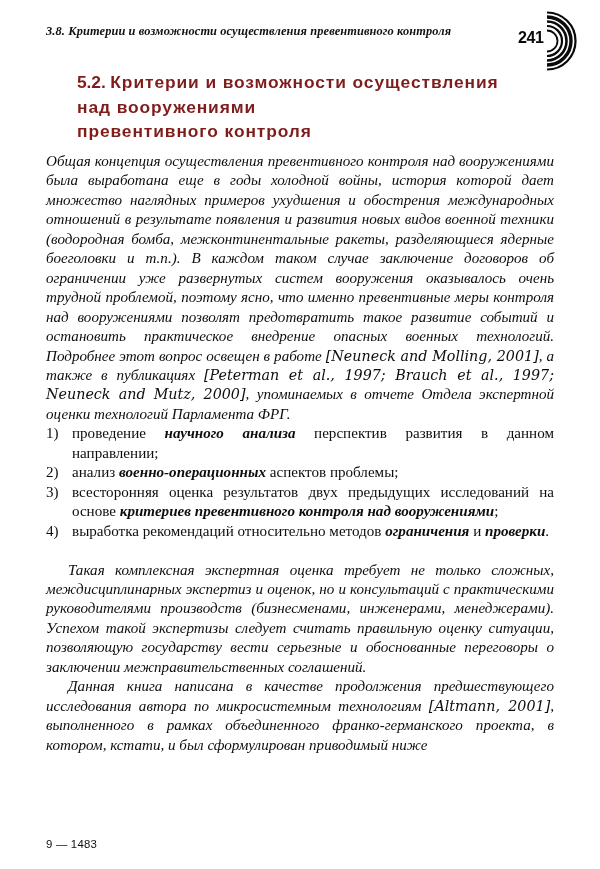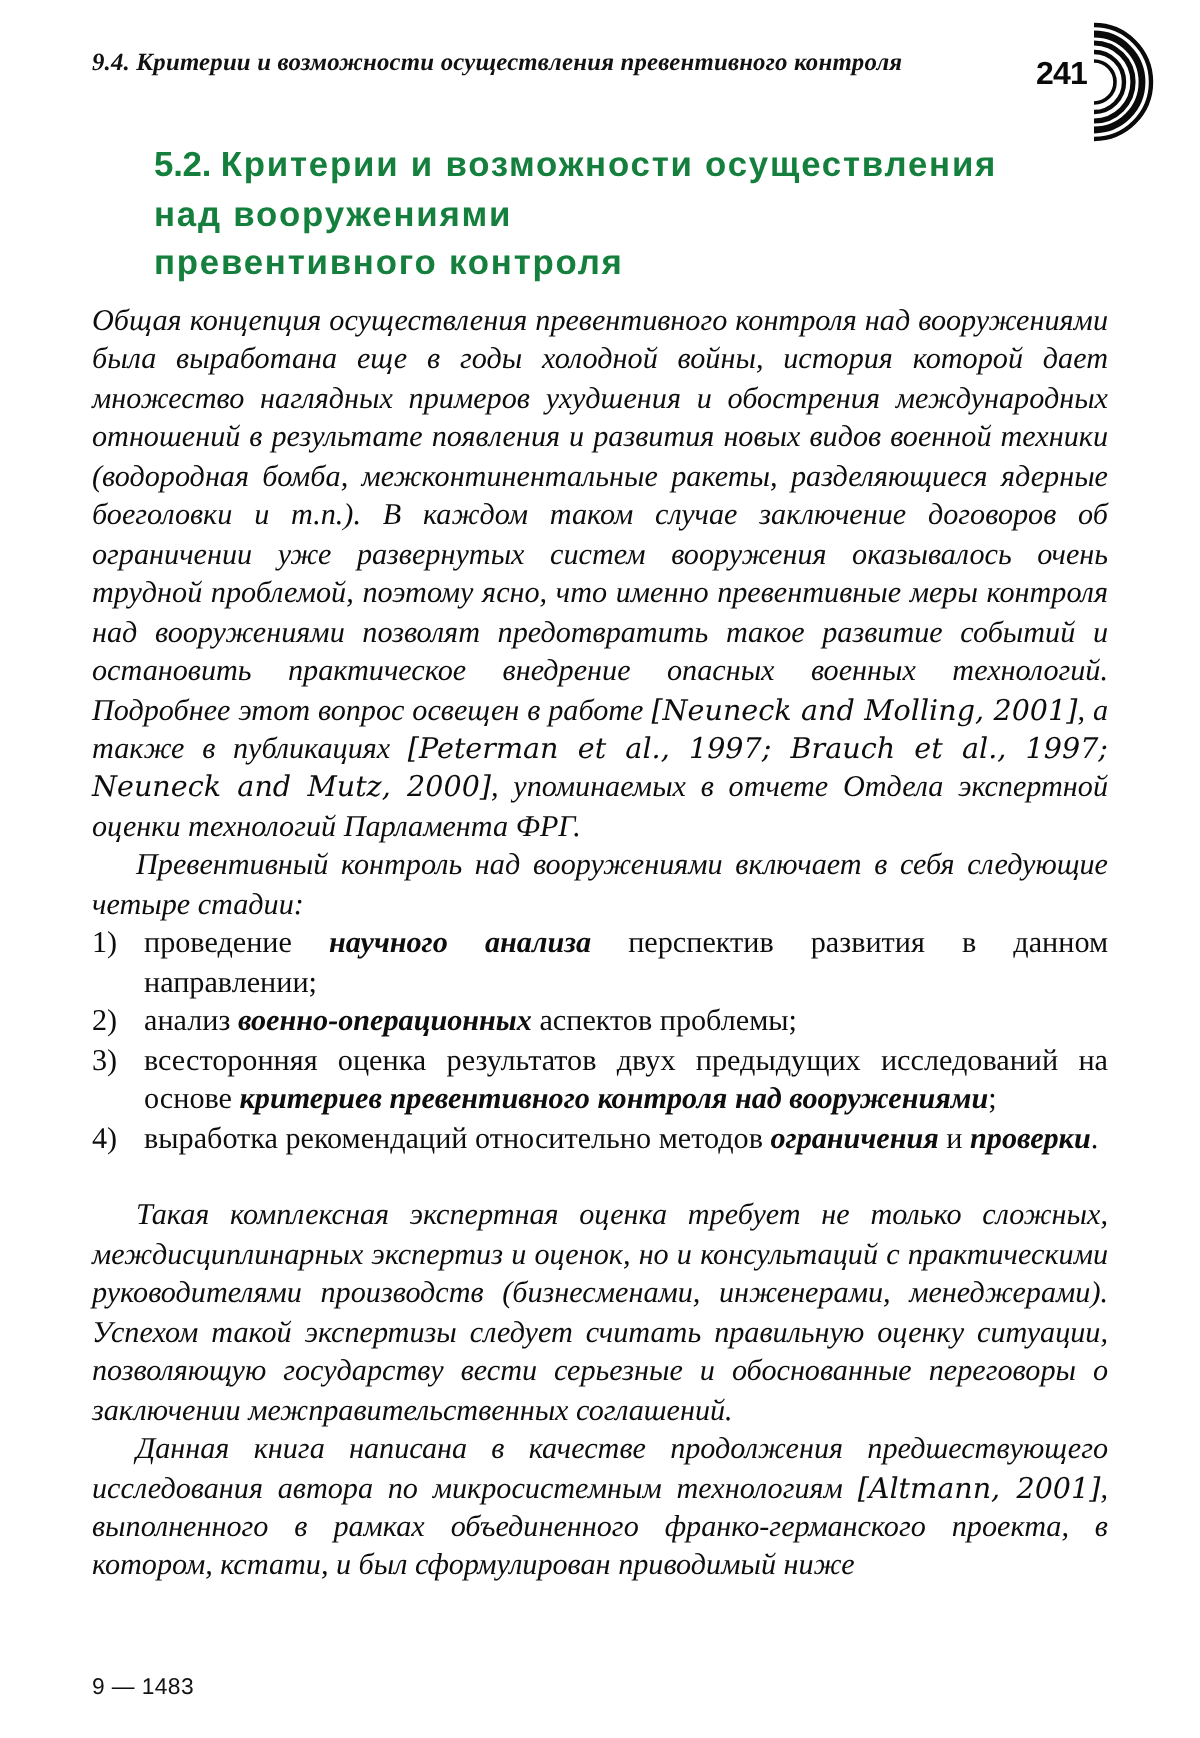--- a/index.html
+++ b/index.html
@@ -72,21 +72,21 @@
   .section-heading {
     position: absolute;
     left: 77px;
     top: 70px;
     width: 470px;
     font-family: "Liberation Sans", "DejaVu Sans", sans-serif;
     font-weight: 700;
     font-size: 17.4px;
     line-height: 24.5px;
     letter-spacing: -0.1px;
-    color: #15803d;
+    color: #7f1d1d;
   }
   .section-heading .h-line {
     display: block;
     white-space: nowrap;
   }
   .section-heading .h-line.first {
     text-indent: -33px;
     padding-left: 33px;
   }
   .wsp { letter-spacing: 0.9px; }
@@ -156,21 +156,21 @@
     letter-spacing: 0.2px;
     color: #111;
   }
 </style>
 </head>
 <body>
 
 <div class="page">
 
   <div class="running-head">
-    <div class="running-head-text">9.4. Критерии и возможности осуществления превентивного контроля</div>
+    <div class="running-head-text">3.8. Критерии и возможности осуществления превентивного контроля</div>
   </div>
 
   <div class="folio-wrap">
     <svg class="folio-arcs" viewBox="0 0 74 62" aria-hidden="true">
       <g fill="none" stroke="#0a0a0a" stroke-linecap="butt">
         <path d="M 33 7 A 24 24 0 1 1 33 55" stroke-width="3.4"></path>
         <path d="M 33 2.5 A 28.5 28.5 0 1 1 33 59.5" stroke-width="2.2"></path>
         <path d="M 33 11.5 A 19.5 19.5 0 1 1 33 50.5" stroke-width="2.6"></path>
         <path d="M 33 16 A 15 15 0 1 1 33 46" stroke-width="2.2"></path>
         <path d="M 33 20.5 A 10.5 10.5 0 1 1 33 41.5" stroke-width="1.8"></path>
@@ -182,21 +182,20 @@
   <div class="section-heading">
     <span class="h-line first"><span>5.2.</span>&nbsp;<span class="wsp">Критерии и возможности осуществления</span></span>
     <span class="h-line wsp">над вооружениями</span>
     <span class="h-line wsp">превентивного контроля</span>
   </div>
 
   <div class="body-col">
 
     <p class="para"><span>Общая концепция осуществления превентивного контроля над вооружениями была выработана еще в годы холодной войны, история которой дает множество наглядных примеров ухудшения и обострения международных отношений в результате появления и развития новых видов военной техники (водородная бомба, межконтинентальные ракеты, разделяющиеся ядерные боеголовки и т.п.). В каждом таком случае заключение договоров об ограничении уже развернутых систем вооружения оказывалось очень трудной проблемой, поэтому ясно, что именно превентивные меры контроля над вооружениями позволят предотвратить такое развитие событий и остановить практическое внедрение опасных военных технологий. Подробнее этот вопрос освещен в работе </span><span class="cite">[Neuneck and Molling, 2001]</span><span>, а также в публикациях </span><span class="cite">[Peterman et al., 1997; Brauch et al., 1997; Neuneck and Mutz, 2000]</span><span>, упоминаемых в отчете Отдела экспертной оценки технологий Парламента ФРГ.</span></p>
 
-    <p class="para indent">Превентивный контроль над вооружениями включает в себя следующие четыре стадии:</p>
 
     <ol class="stage-list list-block">
       <li>
         <span class="marker">1)</span><span>проведение </span><em class="it">научного анализа</em><span> перспектив развития в данном направлении;</span>
       </li>
       <li>
         <span class="marker">2)</span><span>анализ </span><em class="it">военно-операционных</em><span> аспектов проблемы;</span>
       </li>
       <li>
         <span class="marker">3)</span><span>всесторонняя оценка результатов двух предыдущих исследований на основе </span><em class="it">критериев превентивного контроля над вооружениями</em><span>;</span>

